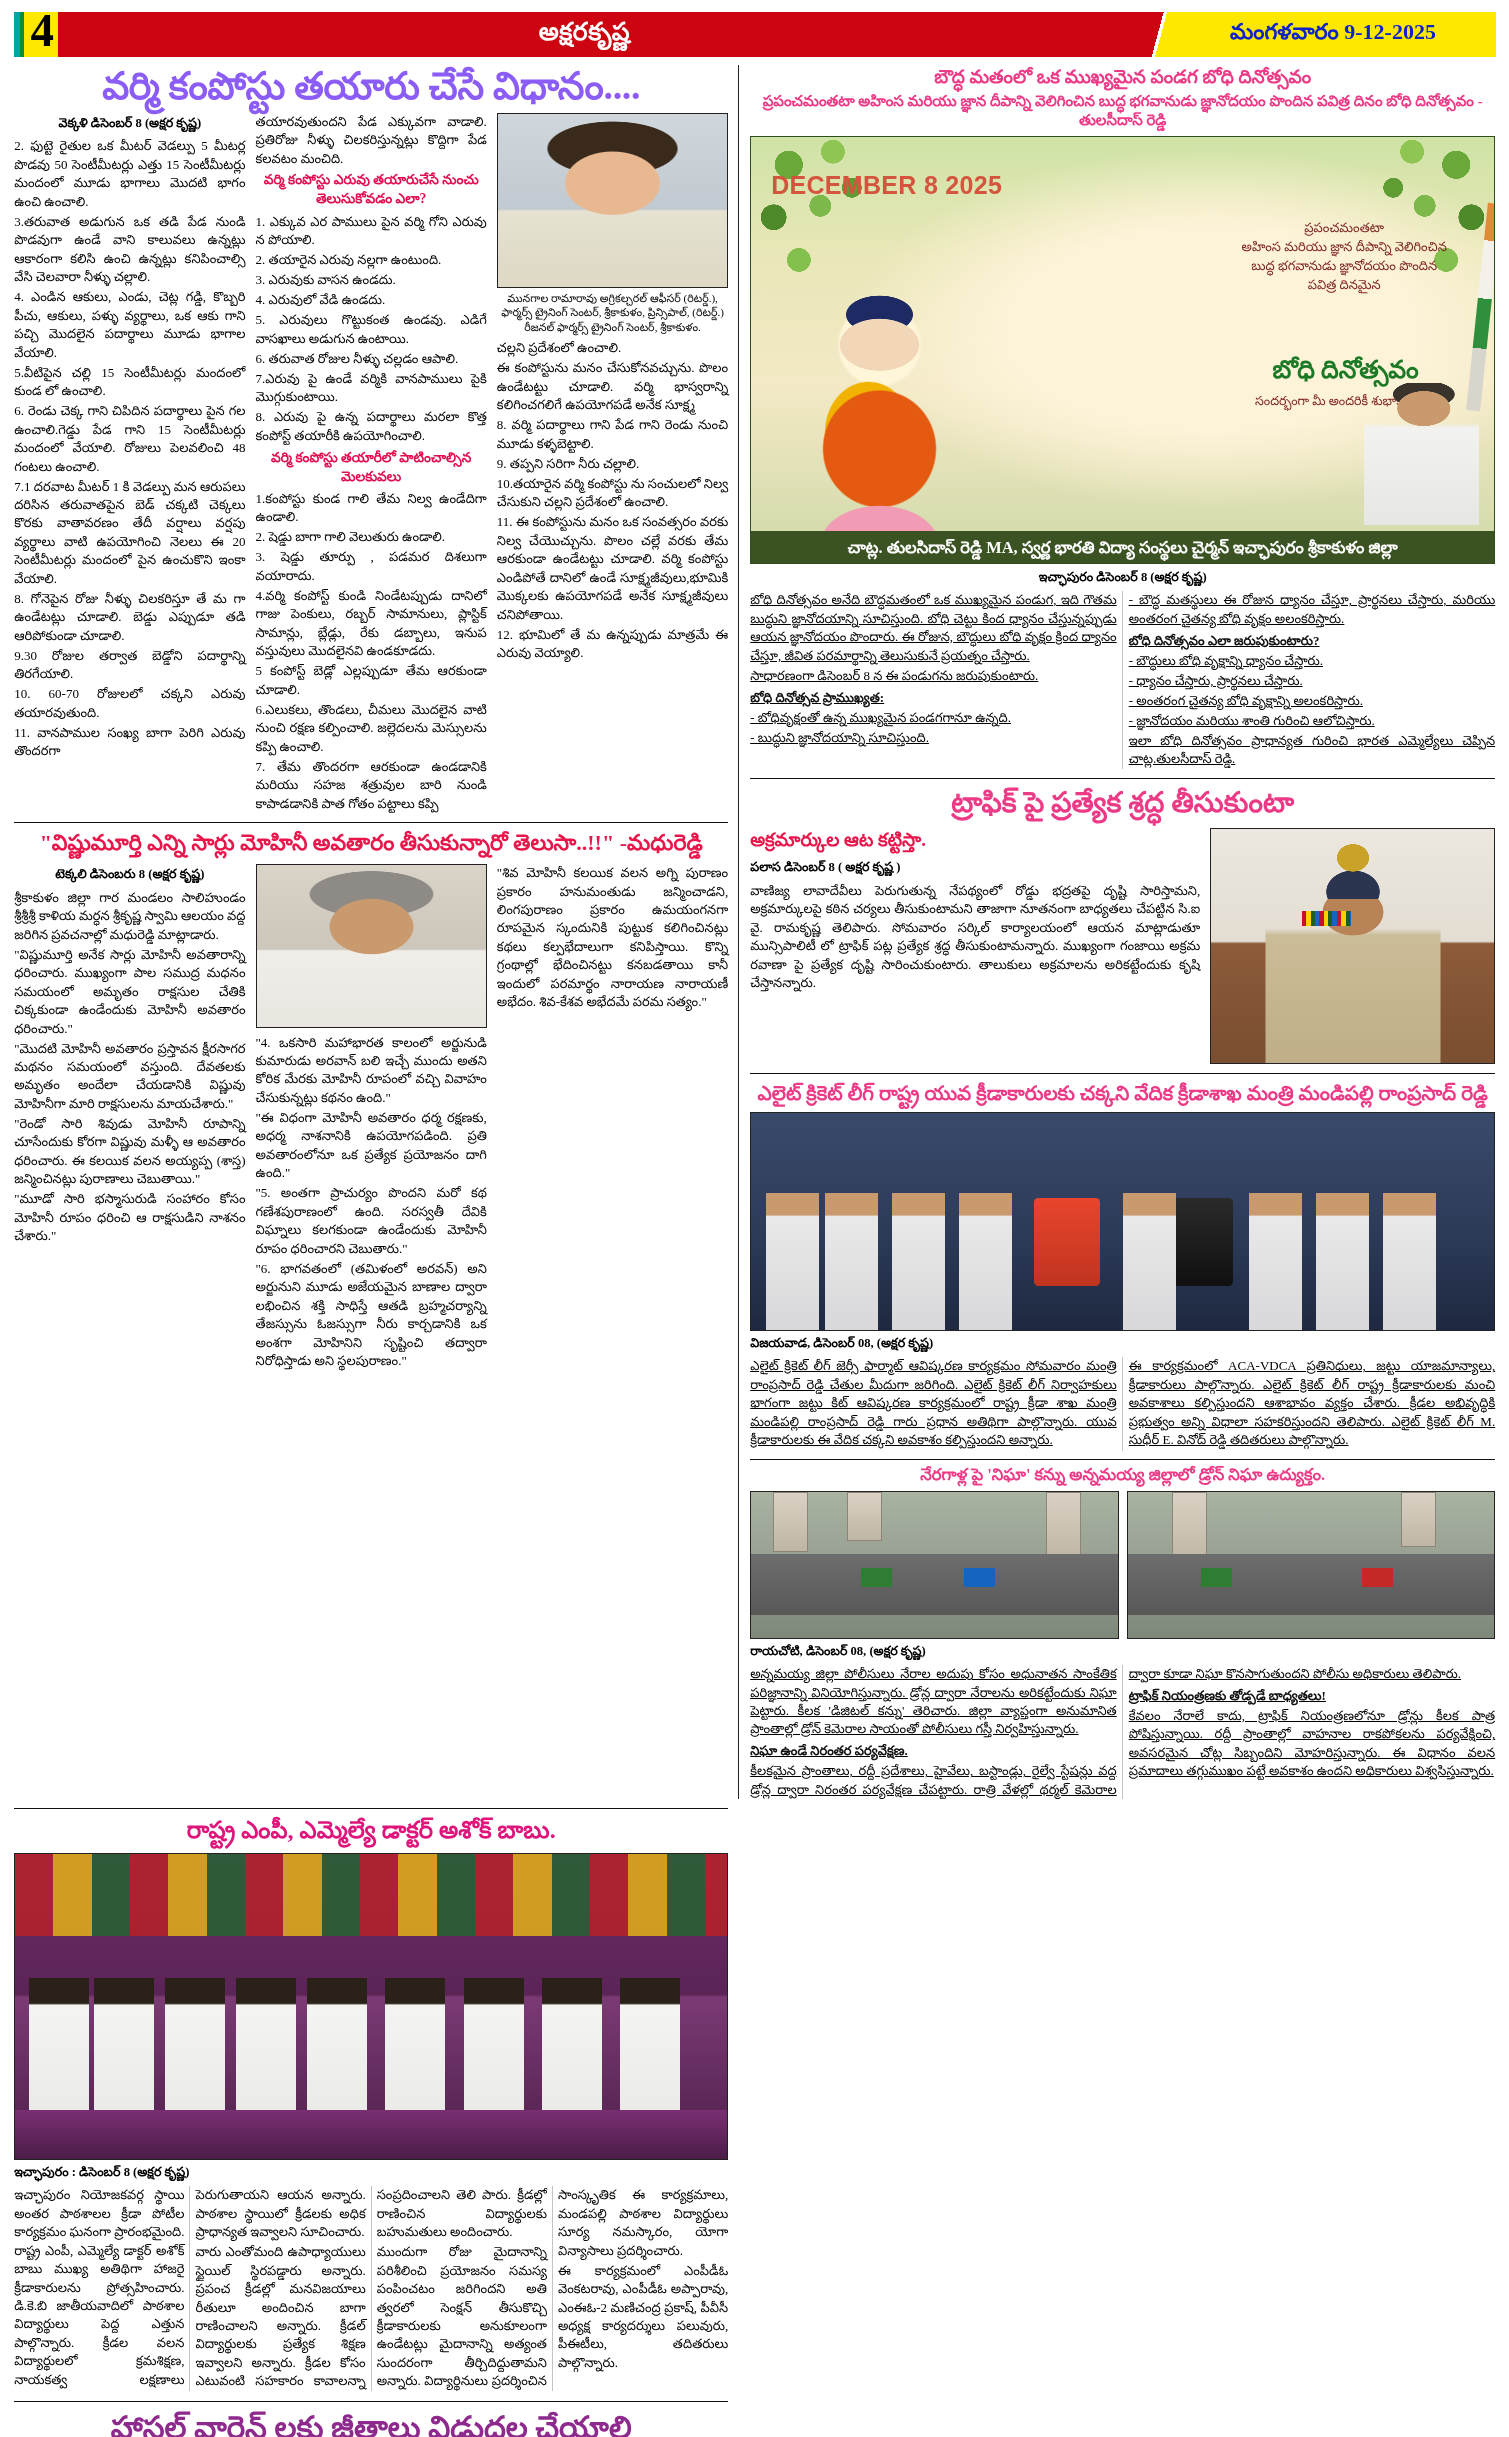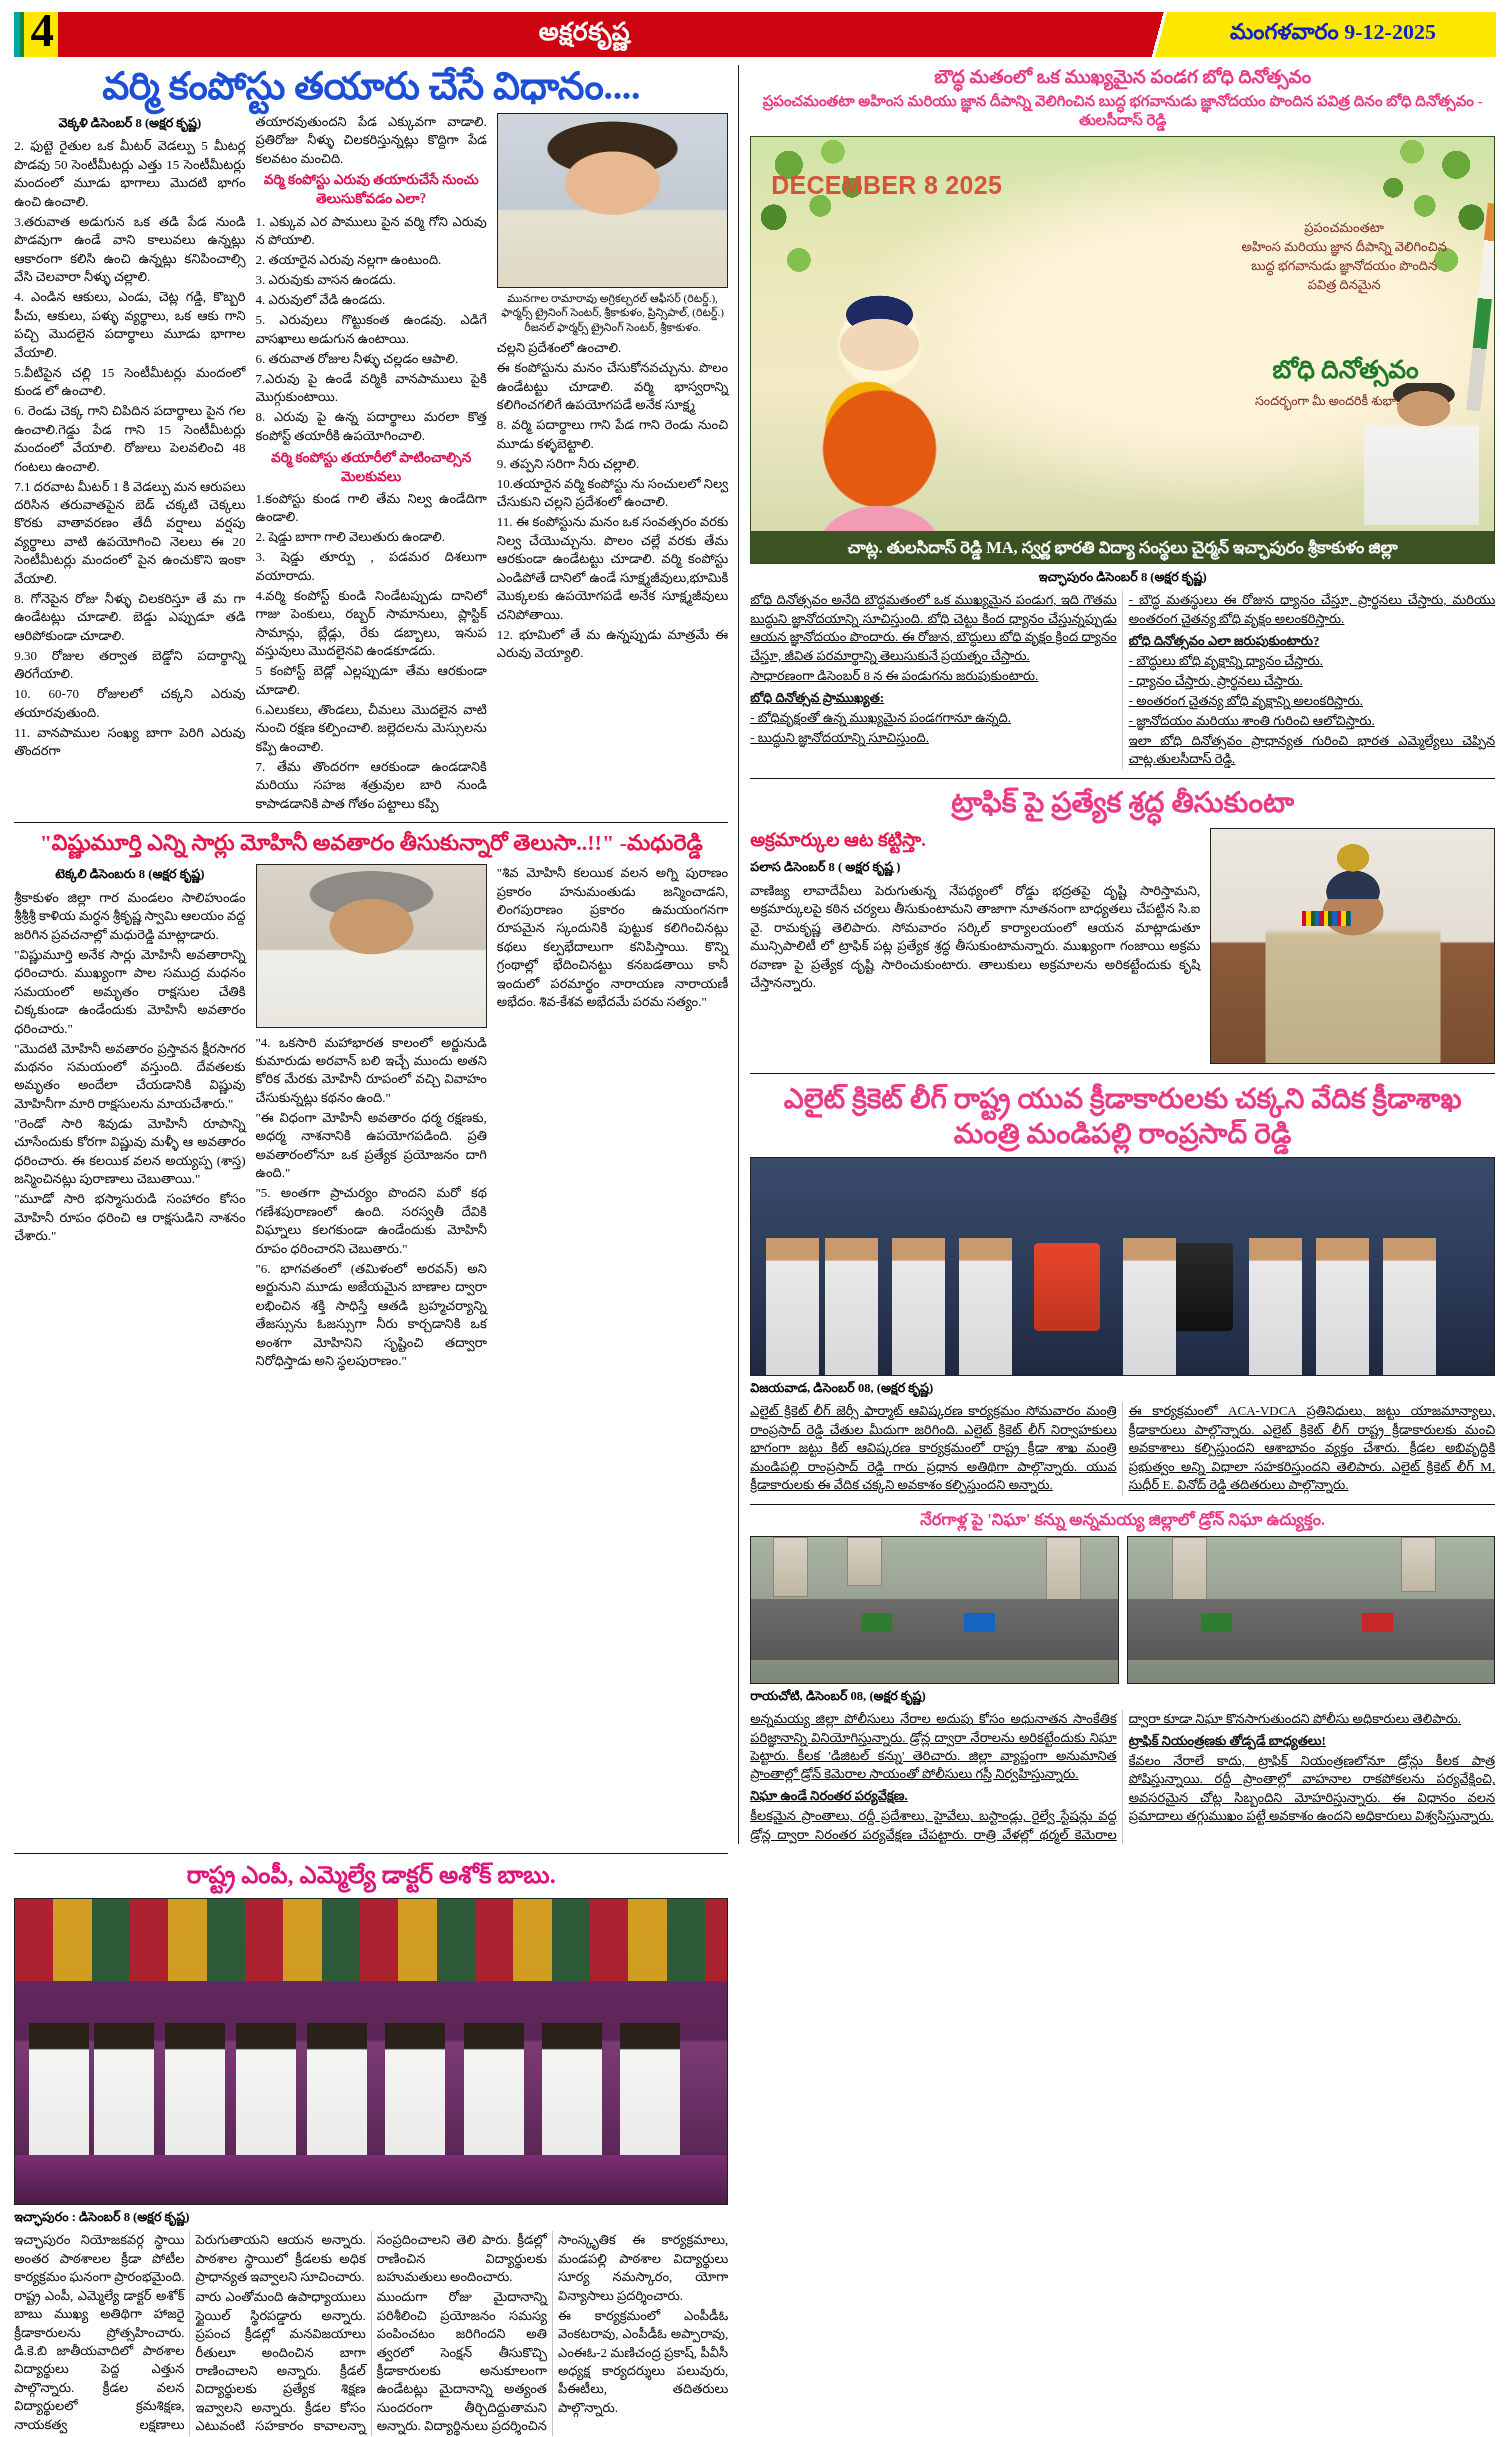--- a/index.html
+++ b/index.html
@@ -76,21 +76,21 @@
     justify-content: center;
     color: #0d23c8;
     font-size: 22px;
     font-weight: 700;
   }
 
   
   .rule { border-top: 1.1px solid #111; }
 
   h1.head-pink {
-    color: #1d4ed8;
+    color: #8b5cf6;
     font-size: 38px;
     font-weight: 700;
     line-height: 1.12;
     text-align: center;
     letter-spacing: -0.3px;
   }
   h2.head-pink-sm {
     color: #ec3a86;
     font-size: 17.5px;
     font-weight: 700;
@@ -489,21 +489,21 @@
         <div style="flex:0 0 285px">
           <div class="police">
             <div class="emblem"></div>
             <div class="officer"></div>
             <div class="ribbons"></div>
           </div>
         </div>
       </div>
 
       <div class="rule" style="margin:8.8px 0 6.6px"></div>
-      <h2 class="head-pink-sm" style="font-size:28px">ఎలైట్ క్రికెట్ లీగ్ రాష్ట్ర యువ క్రీడాకారులకు చక్కని వేదిక క్రీడాశాఖ మంత్రి మండిపల్లి రాంప్రసాద్ రెడ్డి</h2>
+      <h2 class="head-pink-sm" style="font-size:20px">ఎలైట్ క్రికెట్ లీగ్ రాష్ట్ర యువ క్రీడాకారులకు చక్కని వేదిక క్రీడాశాఖ మంత్రి మండిపల్లి రాంప్రసాద్ రెడ్డి</h2>
 
       <div class="cricket" style="margin-top:6.6px">
         <div class="jersey-a"></div>
         <div class="jersey-b"></div>
         <div class="person" style="left:2%"></div>
         <div class="person" style="left:10%"></div>
         <div class="person" style="left:19%"></div>
         <div class="person" style="left:28%"></div>
         <div class="person" style="left:50%"></div>
         <div class="person" style="left:67%"></div>

